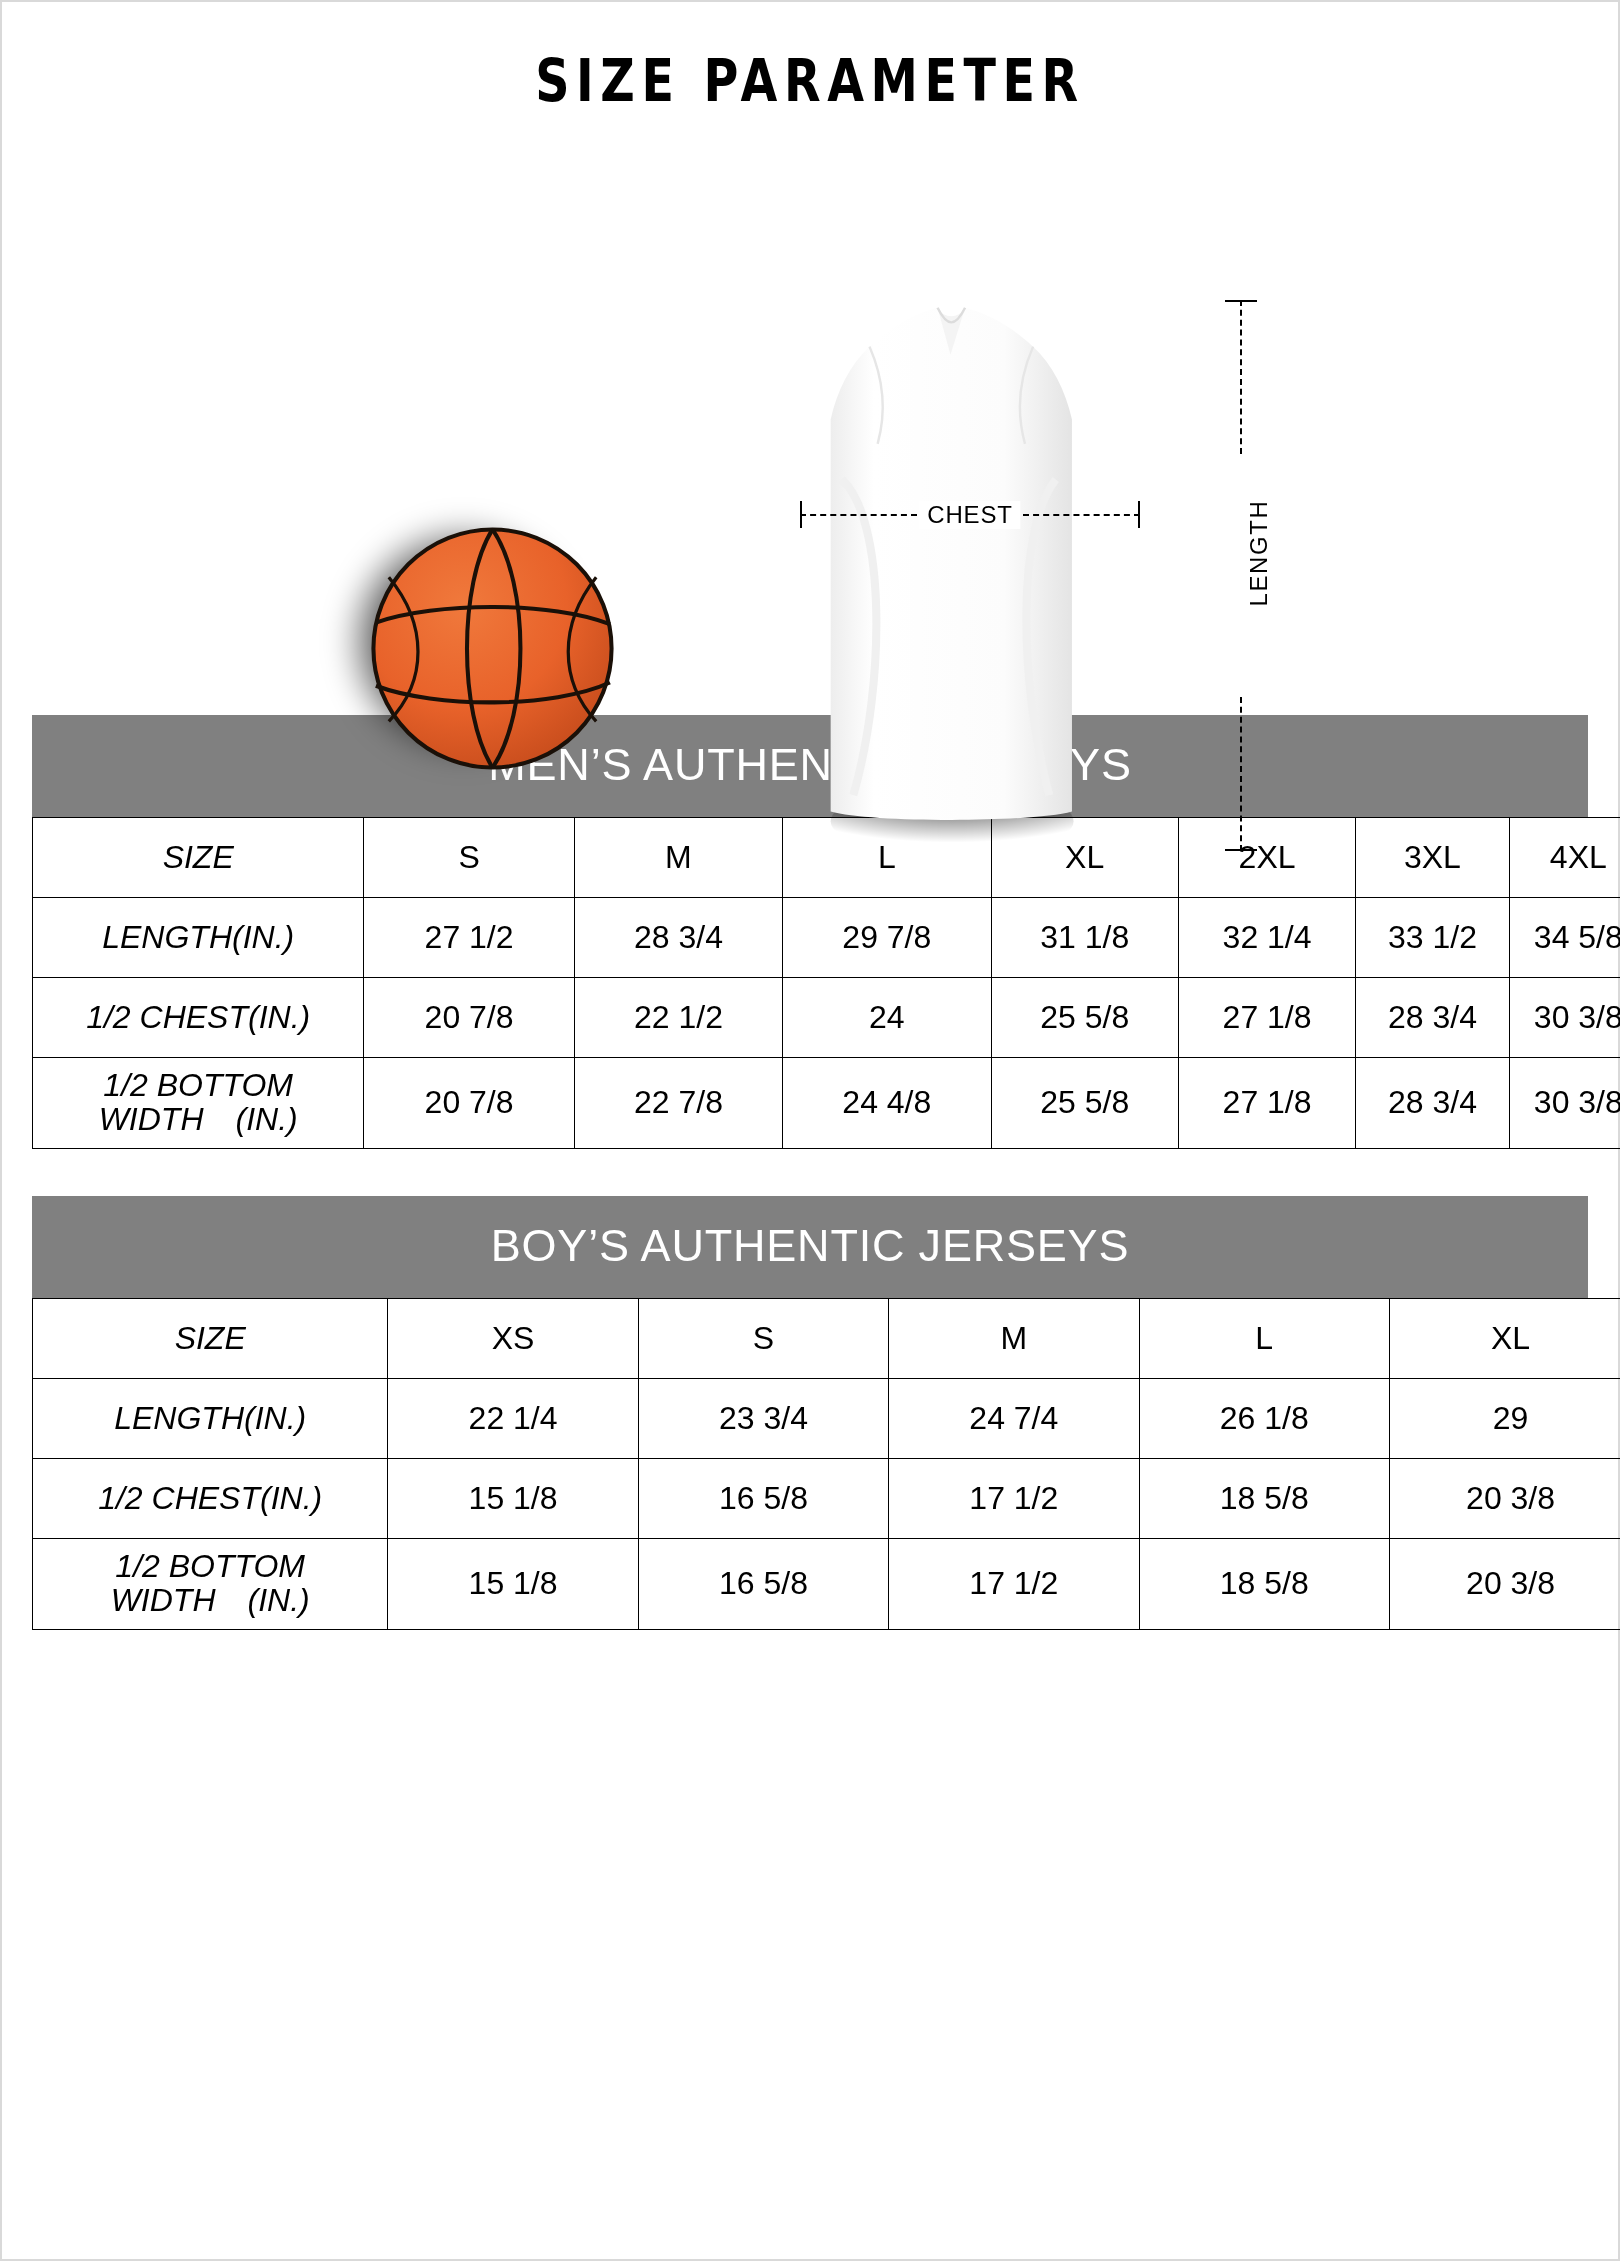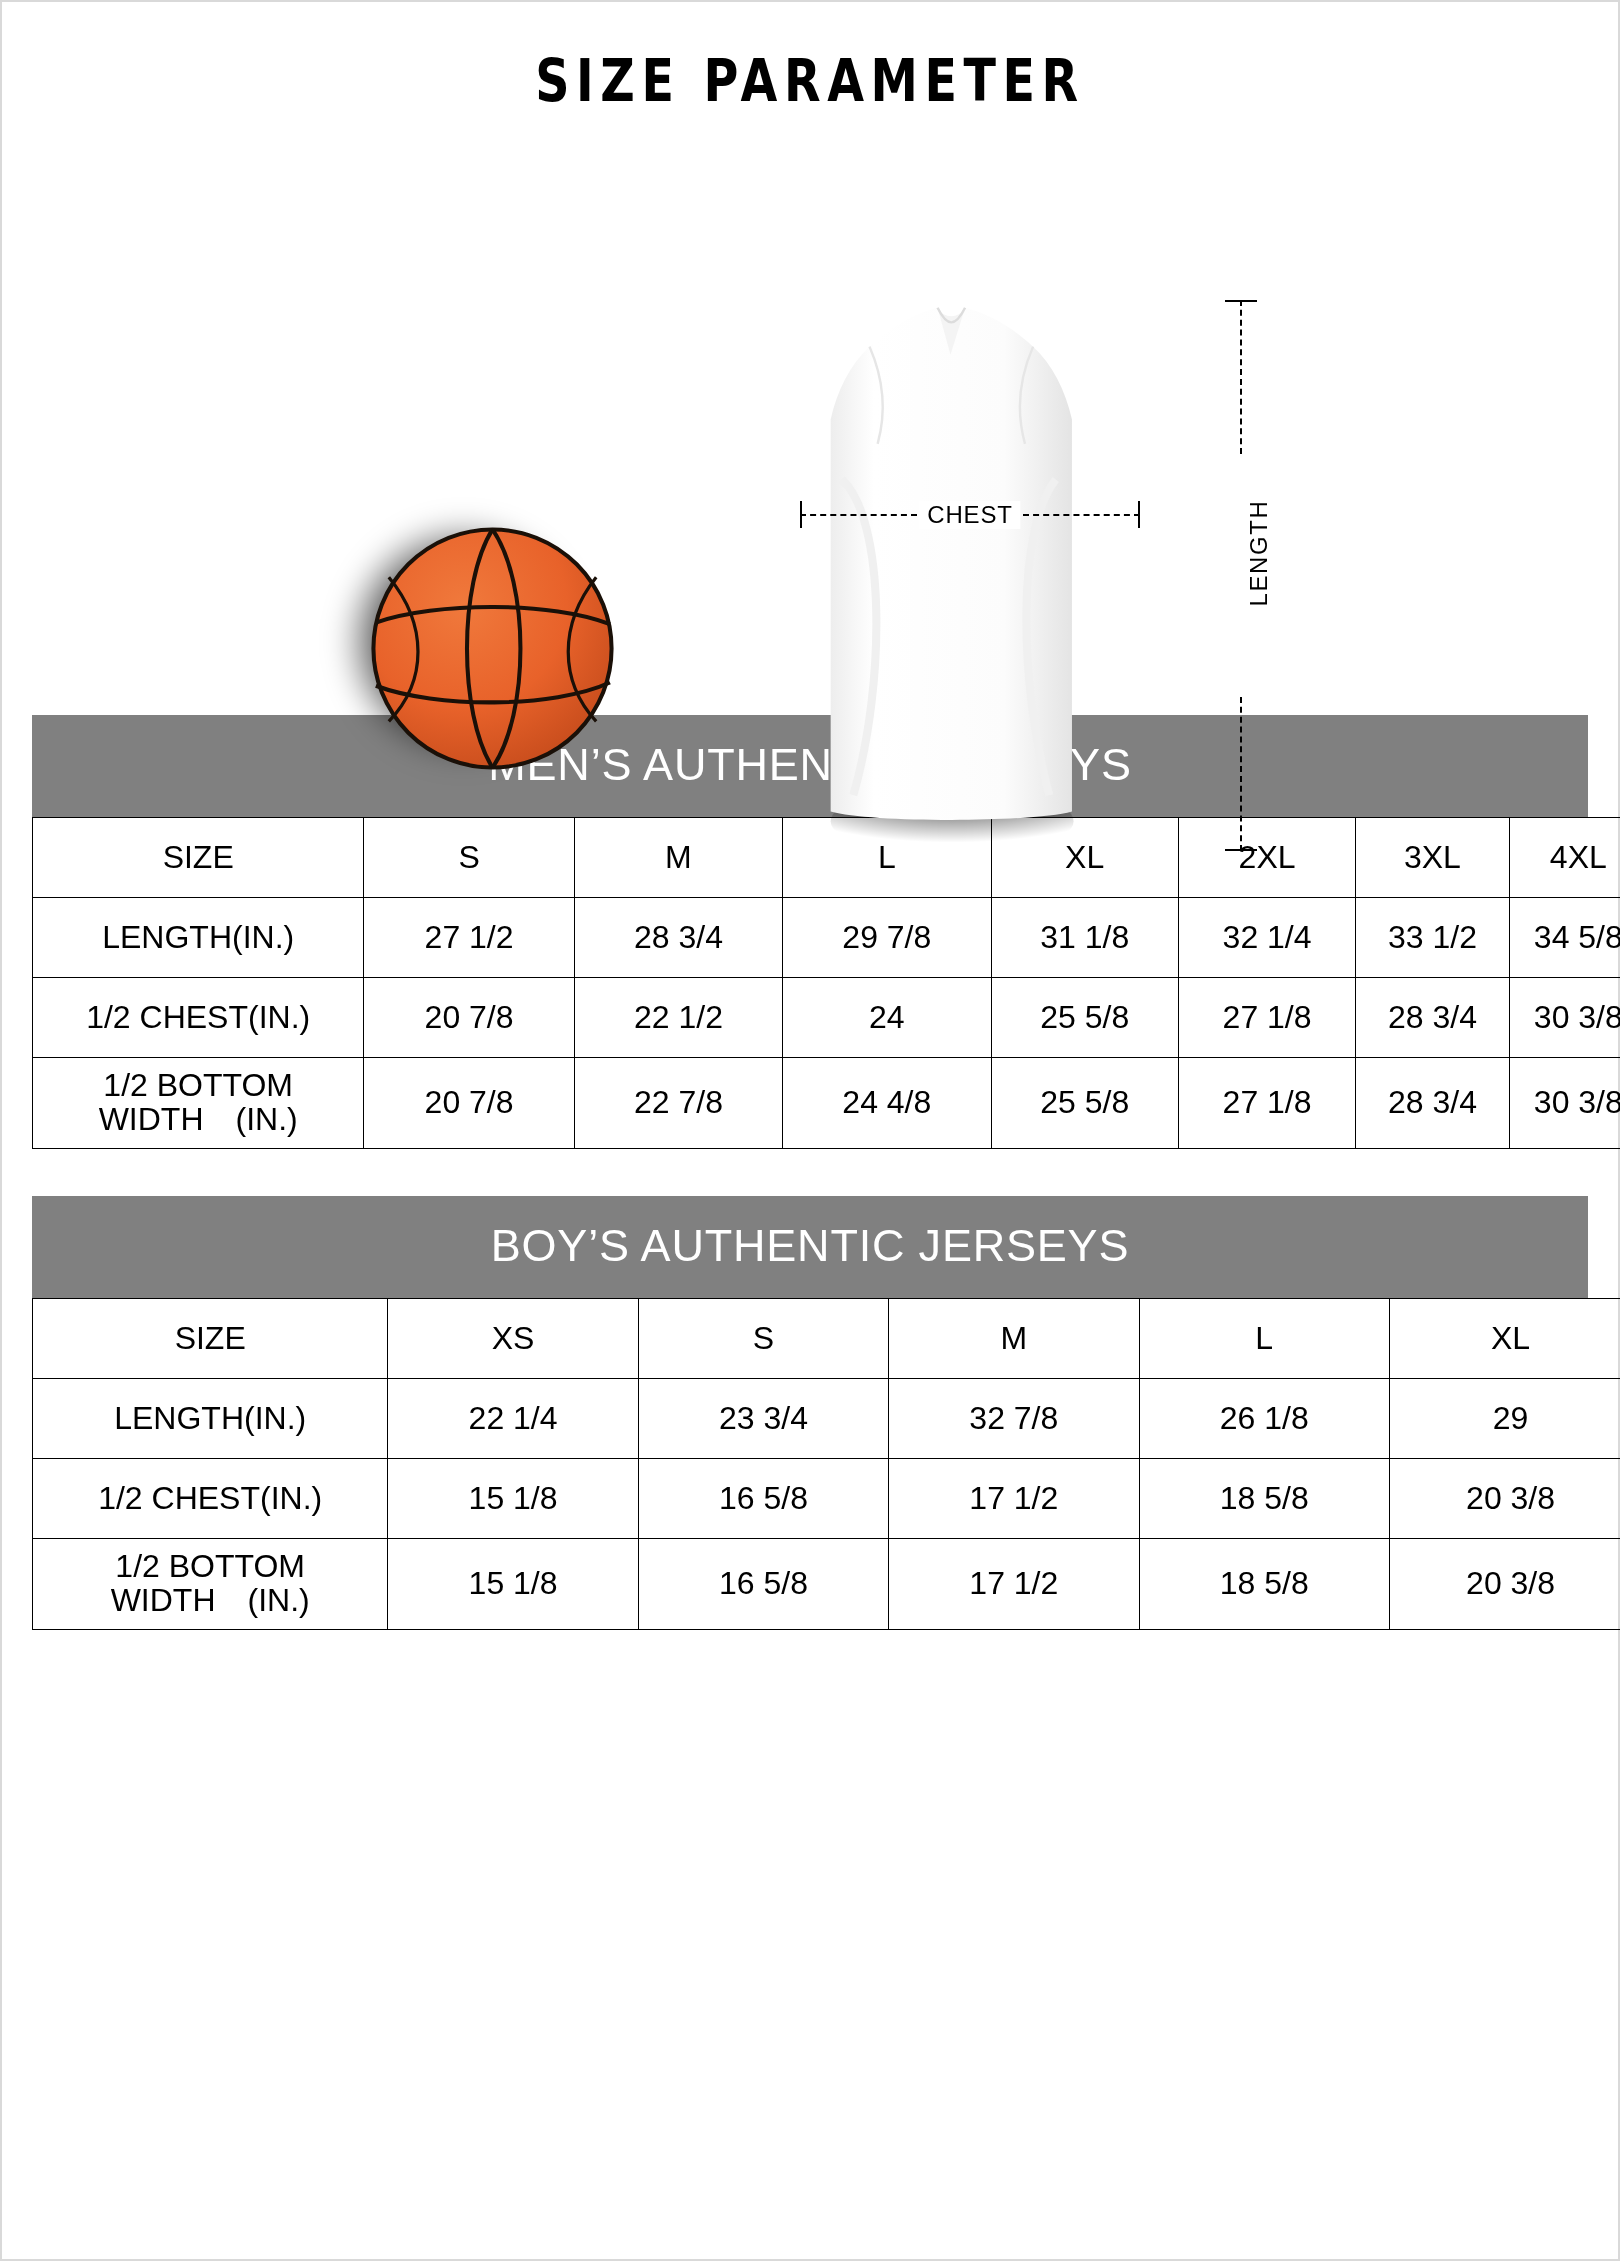--- a/index.html
+++ b/index.html
@@ -168,20 +168,21 @@
     border: 1.6px solid #000;
     text-align: center;
     font-size: 32px;
     padding: 21px 3.2px;
     font-family: "Liberation Sans", sans-serif;
     white-space: nowrap;
   }
   table td.rowhead {
     font-size: 32px;
     text-align: center;
+    font-style: italic;
   }
   .men-tbl td:nth-child(1) { width: 324px; }
   .men-tbl td:nth-child(2) { width: 203px; }
   .men-tbl td:nth-child(3) { width: 201px; }
   .men-tbl td:nth-child(4) { width: 201px; }
   .men-tbl td:nth-child(5) { width: 180px; }
   .men-tbl td:nth-child(6) { width: 170px; margin-left: 24px; }
   .men-tbl td:nth-child(7) { width: 146px; }
   .men-tbl td:nth-child(8) { width: 131px; }
 
@@ -345,21 +346,21 @@
           <td>XS</td>
           <td>S</td>
           <td>M</td>
           <td>L</td>
           <td>XL</td>
         </tr>
         <tr>
           <td class="rowhead">LENGTH(IN.)</td>
           <td>22  1/4</td>
           <td>23  3/4</td>
-          <td>32  7/8</td>
+          <td>24  7/4</td>
           <td>26  1/8</td>
           <td>29</td>
         </tr>
         <tr>
           <td class="rowhead">1/2 CHEST(IN.)</td>
           <td>15  1/8</td>
           <td>16  5/8</td>
           <td>17  1/2</td>
           <td>18  5/8</td>
           <td>20  3/8</td>

